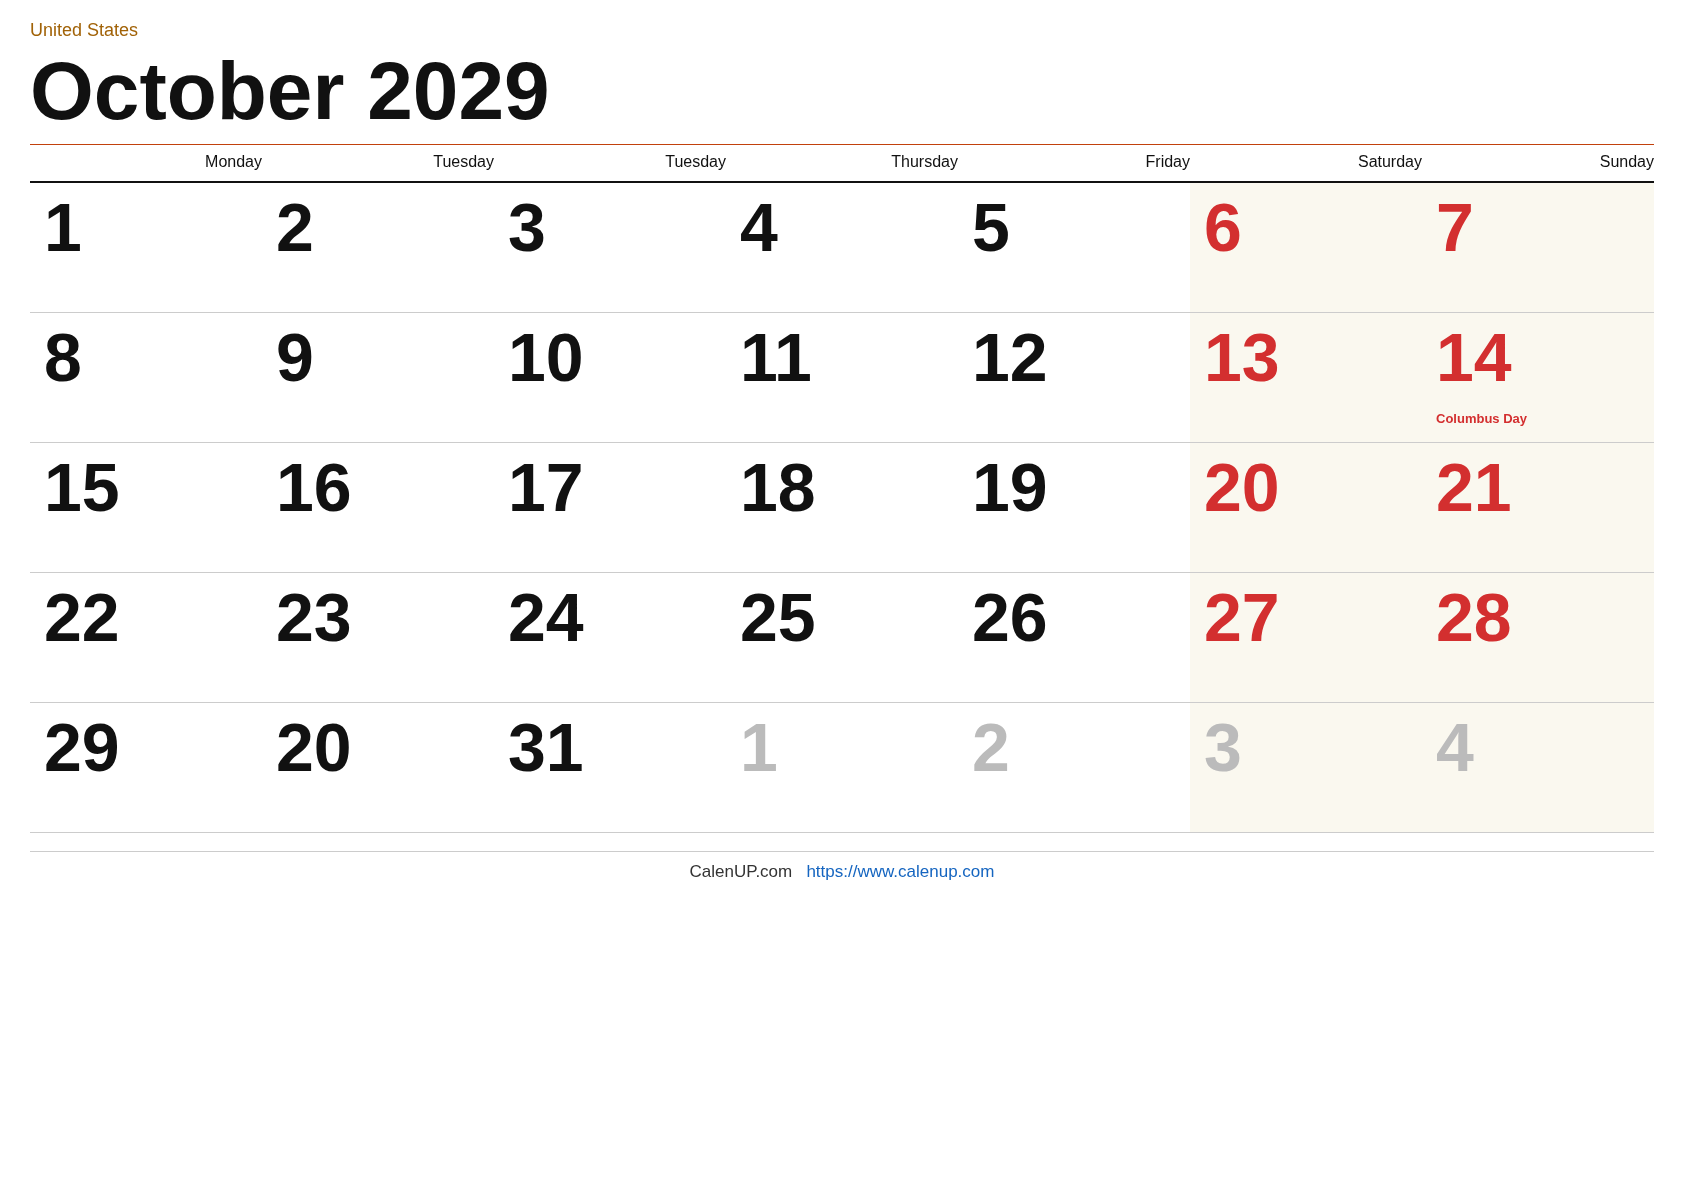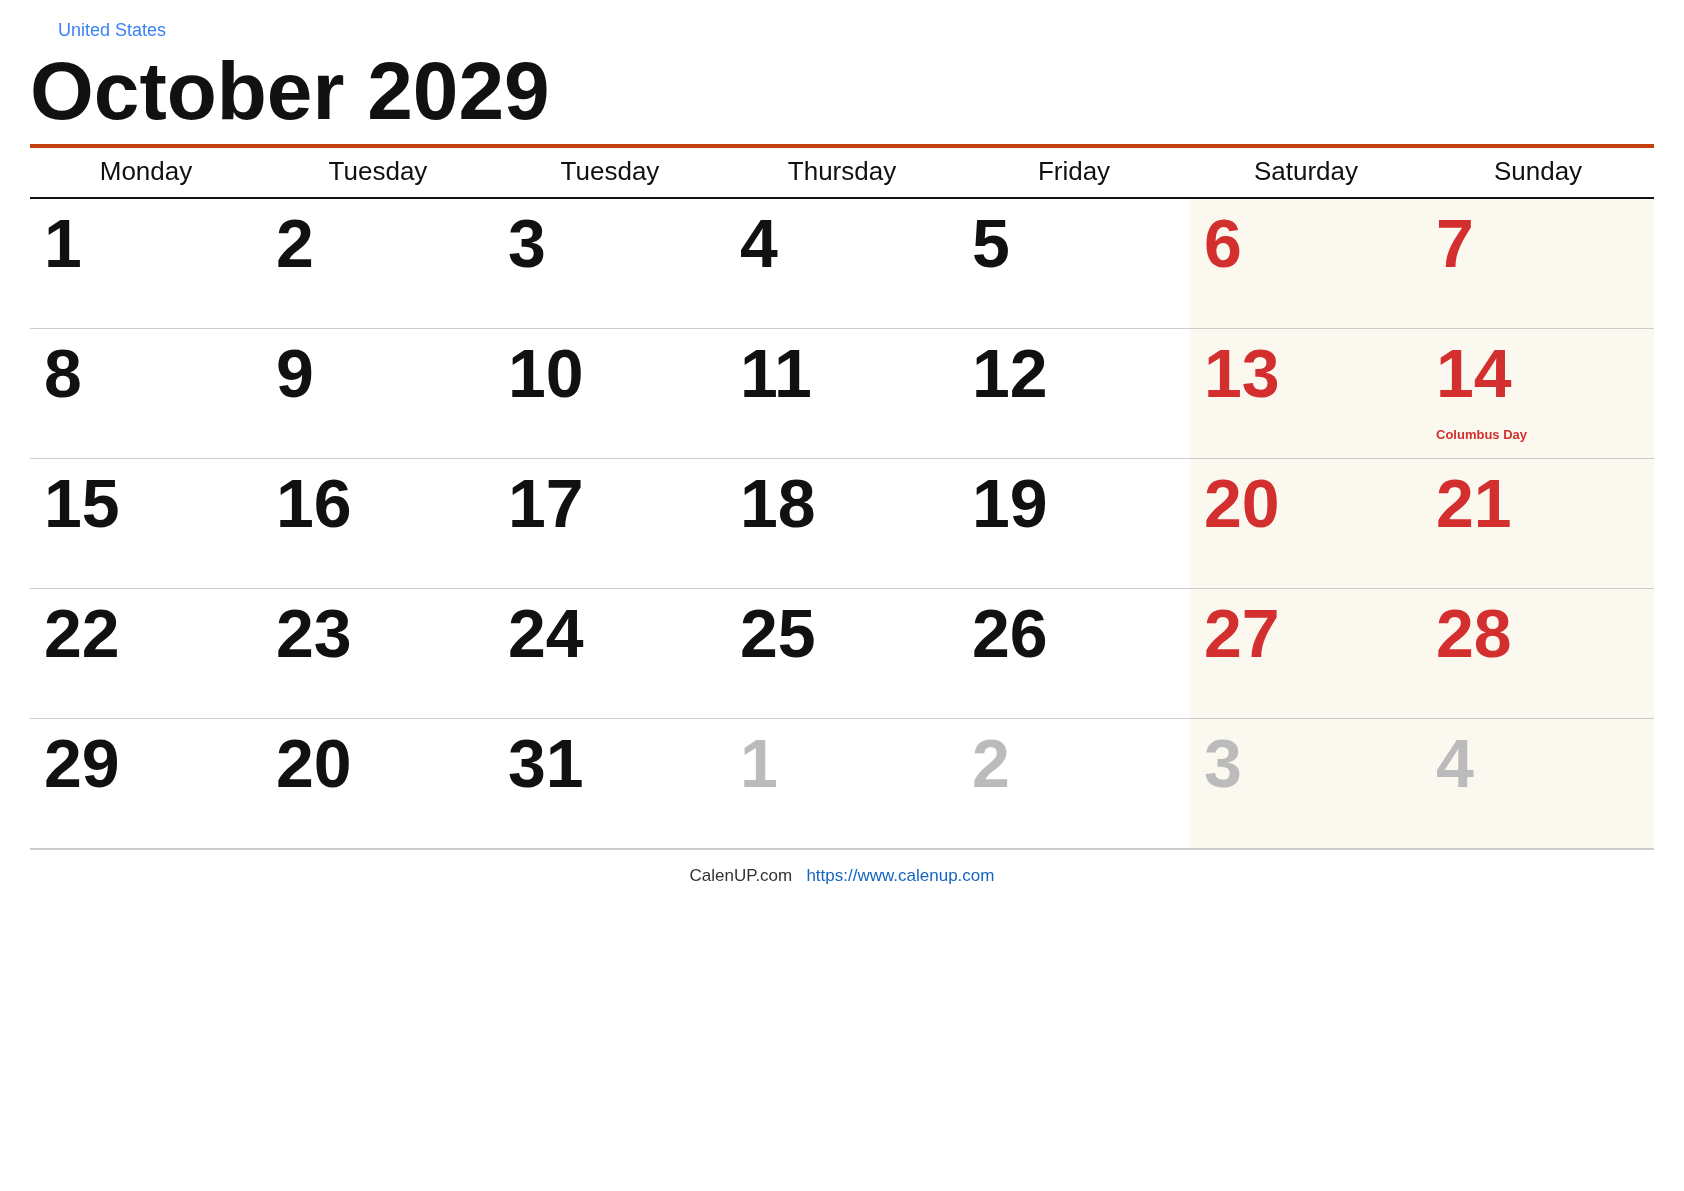--- a/index.html
+++ b/index.html
@@ -5,44 +5,43 @@
     * { margin: 0; padding: 0; box-sizing: border-box; }
     body {
       background: #fff;
       font-family: Arial, sans-serif;
       width: 1684px;
       min-height: 1191px;
       padding: 20px 30px;
     }
     .country-label {
       font-size: 18px;
-      color: #3b82f6;
+      color: #a16207;
       margin-bottom: 5px;
-      margin-left: 28px;
     }
     .month-title {
       font-size: 82px;
       font-weight: 900;
       color: #111;
       line-height: 1.1;
       margin-bottom: 8px;
       font-family: Arial Black, Arial, sans-serif;
     }
     .calendar-table {
       width: 100%;
       border-collapse: collapse;
       table-layout: fixed;
     }
     .calendar-table thead th {
-      font-size: 26px;
+      font-size: 16px;
       font-weight: 400;
-      text-align: center;
+      text-align: right;
       padding: 8px 0 10px 0;
       border-bottom: 2.5px solid #111;
-      border-top: 4px solid #c2410c;
+      border-top: 1px solid #c2410c;
       color: #111;
     }
     .calendar-table tbody td {
       border-bottom: 1px solid #ccc;
       vertical-align: top;
       padding: 10px 14px 10px 14px;
       height: 130px;
     }
     .day-number {
       font-size: 68px;
@@ -58,24 +57,25 @@
     }
     .holiday-label {
       font-size: 13px;
       color: #d32f2f;
       margin-top: 20px;
       font-weight: bold;
       display: block;
     }
     .footer {
       text-align: center;
+      margin-top: 18px;
       font-size: 17px;
       color: #333;
       border-top: 1px solid #ccc;
-      padding-top: 16px;
+      padding-top: 10px;
     }
     .footer a {
       color: #1565c0;
       text-decoration: none;
       font-size: 17px;
     }
     .day-cell-content {
       display: flex;
       flex-direction: column;
     }

